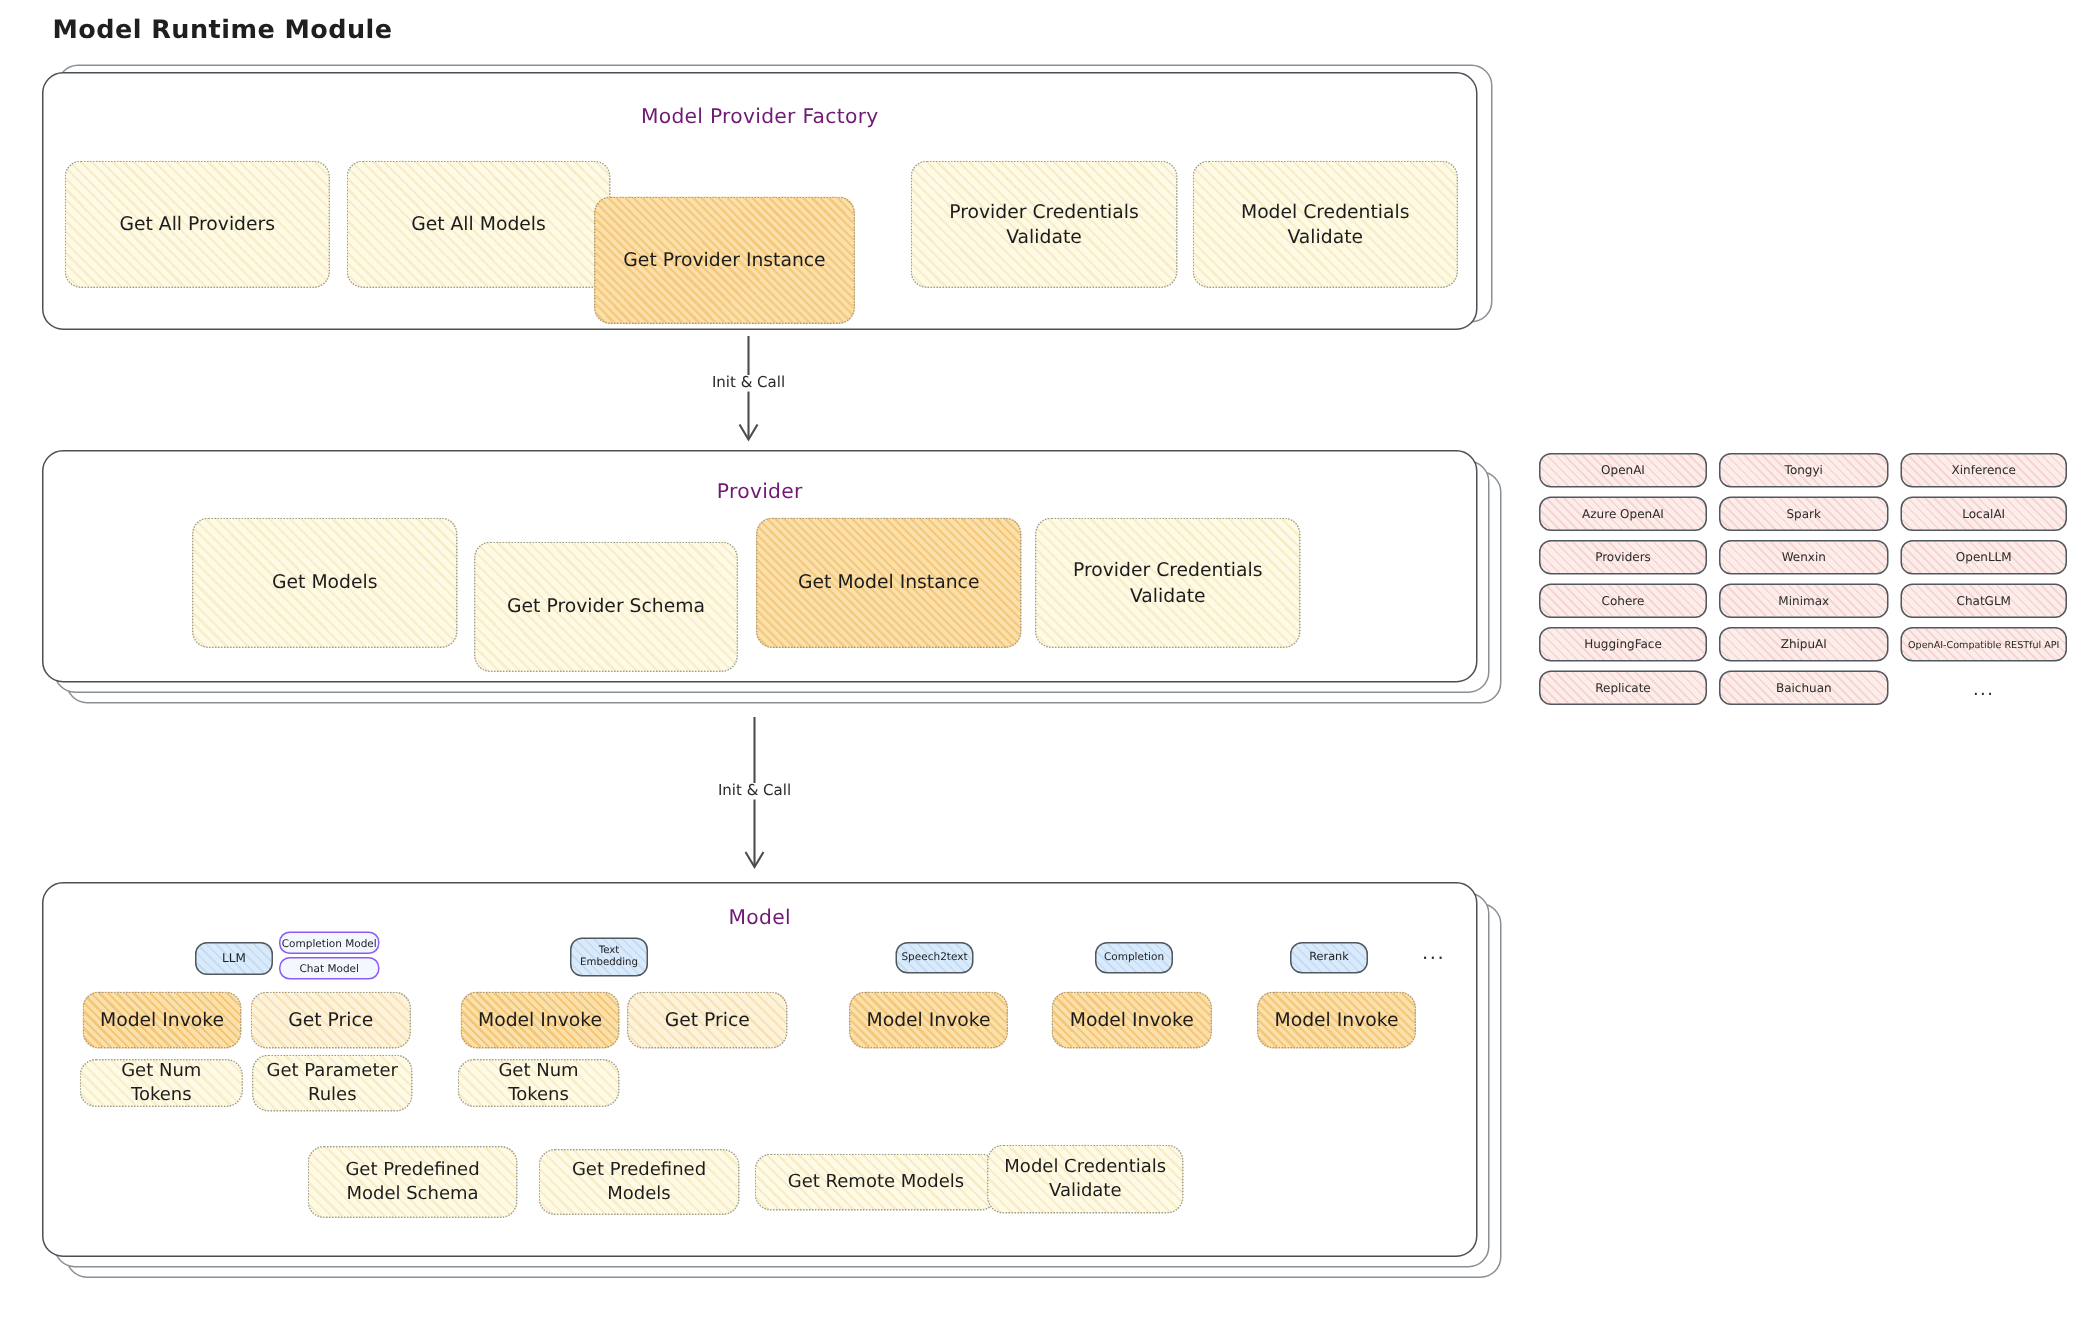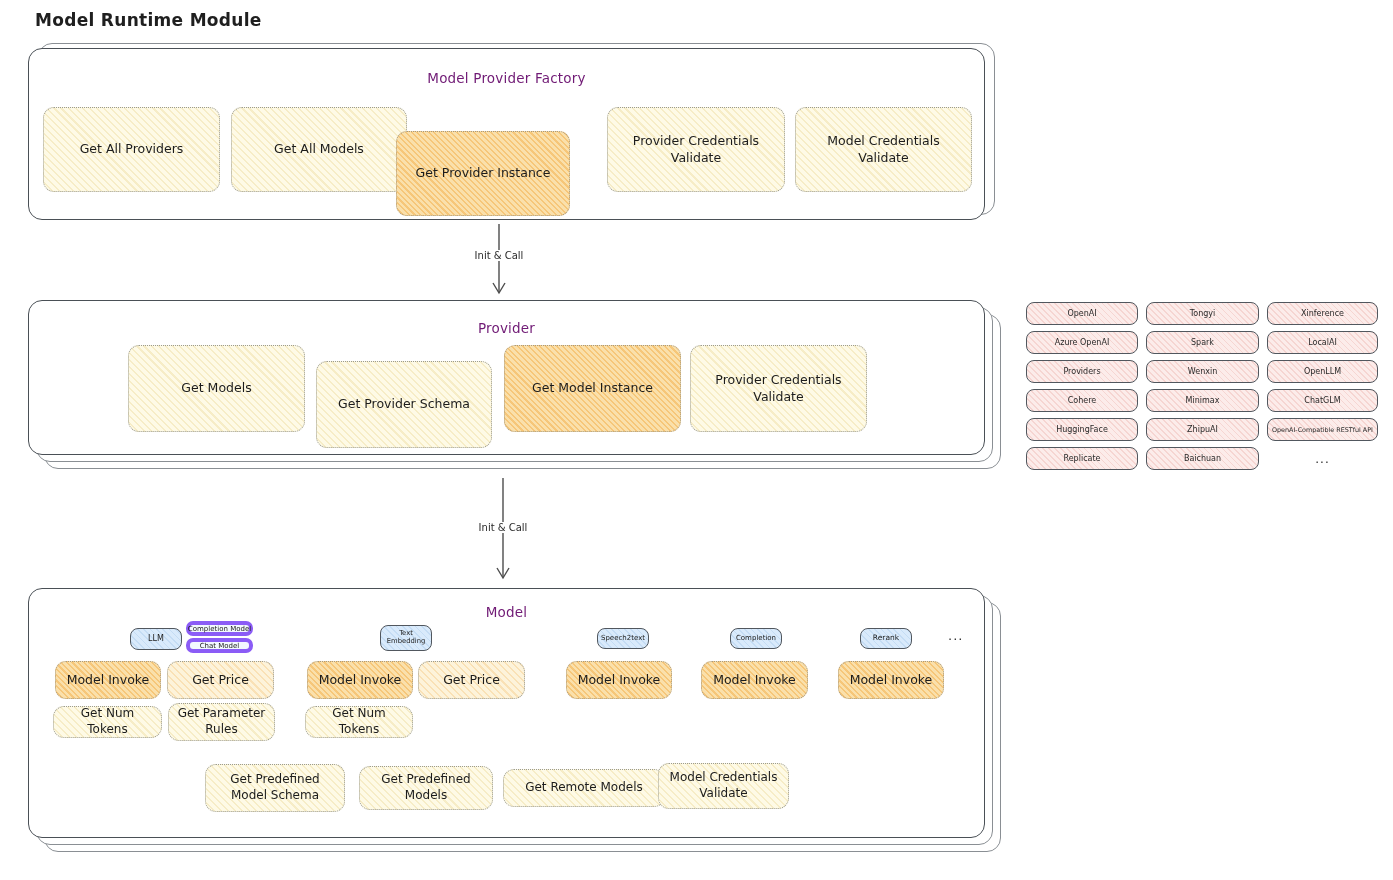--- a/index.html
+++ b/index.html
@@ -41,21 +41,21 @@
   .chip-more{border:none;background:none;font-size:12px;letter-spacing:1px;}
   .tab{
     display:flex;align-items:center;justify-content:center;text-align:center;
     border:1.2px solid #51575e;border-radius:8px;font-size:8px;color:#222;
     background-color:#d9eafb;
     background-image:repeating-linear-gradient(45deg,rgba(125,172,219,0.22) 0px,rgba(125,172,219,0.22) 1.2px,transparent 1.2px,transparent 4.5px);
     line-height:1.15;padding:1px 2px;
   }
   .subtab{
     display:flex;align-items:center;justify-content:center;text-align:center;
-    border:4px solid #8b5cf6;border-radius:7px;font-size:7px;color:#222;
+    border:1px solid #8b5cf6;border-radius:7px;font-size:7px;color:#222;
     background:#f2f8fe;white-space:nowrap;
   }
   .arrow-label{
     background:#ffffff;font-size:10px;color:#2a2a2a;padding:0 5px;
     transform:translateX(-50%);white-space:nowrap;
   }
   .ellipsis{font-size:13px;color:#333;letter-spacing:1px;}
   svg{display:block;}
 </style>
 </head>

